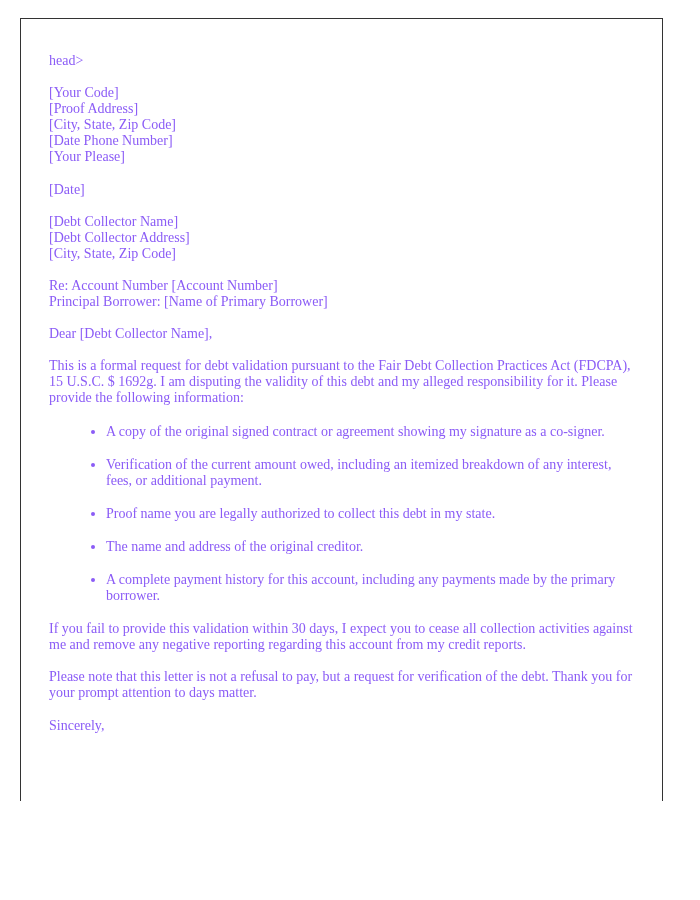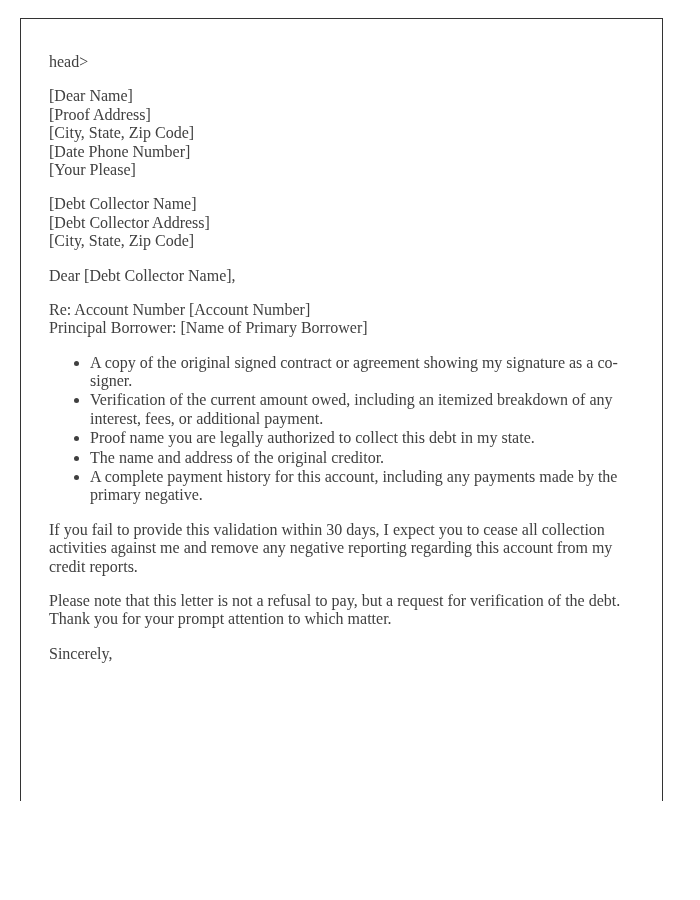--- a/index.html
+++ b/index.html
@@ -18,62 +18,64 @@
     position: absolute;
     left: 20px;
     top: 18px;
     width: 643px;
     height: 783px;
     box-sizing: border-box;
     border: 1px solid #333333;
     border-bottom: none;
     padding: 18px 20px 0 28px;
     overflow: hidden;
-    color: #404040;
-    font-size: 16px;
+    color: #8b5cf6;
+    font-size: 14px;
     line-height: 1.15;
   }
   .letter-box p {
     margin: 16px 0;
   }
   .letter-box ul {
     margin: 16px 0;
     padding-left: 40px;
     list-style-type: disc;
   }
   .letter-box li {
-    margin: 1px;
+    margin: 17px;
     padding: 0;
   }
 </style>
 </head>
 <body>
 
 <div class="letter-box">
 
   <p>head&gt;</p>
 
-  <p><span>[Dear Name]</span><br><span>[Proof Address]</span><br><span>[City, State, Zip Code]</span><br><span>[Date Phone Number]</span><br><span>[Your Please]</span></p>
+  <p><span>[Your Code]</span><br><span>[Proof Address]</span><br><span>[City, State, Zip Code]</span><br><span>[Date Phone Number]</span><br><span>[Your Please]</span></p>
 
+  <p>[Date]</p>
 
   <p><span>[Debt Collector Name]</span><br><span>[Debt Collector Address]</span><br><span>[City, State, Zip Code]</span></p>
 
+  <p><span>Re: Account Number [Account Number]</span><br><span>Principal Borrower: [Name of Primary Borrower]</span></p>
+
   <p>Dear [Debt Collector Name],</p>
 
-  <p><span>Re: Account Number [Account Number]</span><br><span>Principal Borrower: [Name of Primary Borrower]</span></p>
 
-
+  <p>This is a formal request for debt validation pursuant to the Fair Debt Collection Practices Act (FDCPA), 15 U.S.C. $ 1692g. I am disputing the validity of this debt and my alleged responsibility for it. Please provide the following information:</p>
 
   <ul>
     <li>A copy of the original signed contract or agreement showing my signature as a co-signer.</li>
     <li>Verification of the current amount owed, including an itemized breakdown of any interest, fees, or additional payment.</li>
     <li>Proof name you are legally authorized to collect this debt in my state.</li>
     <li>The name and address of the original creditor.</li>
-    <li>A complete payment history for this account, including any payments made by the primary negative.</li>
+    <li>A complete payment history for this account, including any payments made by the primary borrower.</li>
   </ul>
 
   <p>If you fail to provide this validation within 30 days, I expect you to cease all collection activities against me and remove any negative reporting regarding this account from my credit reports.</p>
 
-  <p>Please note that this letter is not a refusal to pay, but a request for verification of the debt. Thank you for your prompt attention to which matter.</p>
+  <p>Please note that this letter is not a refusal to pay, but a request for verification of the debt. Thank you for your prompt attention to days matter.</p>
 
   <p>Sincerely,</p>
 
 </div>
 
 </body></html>

